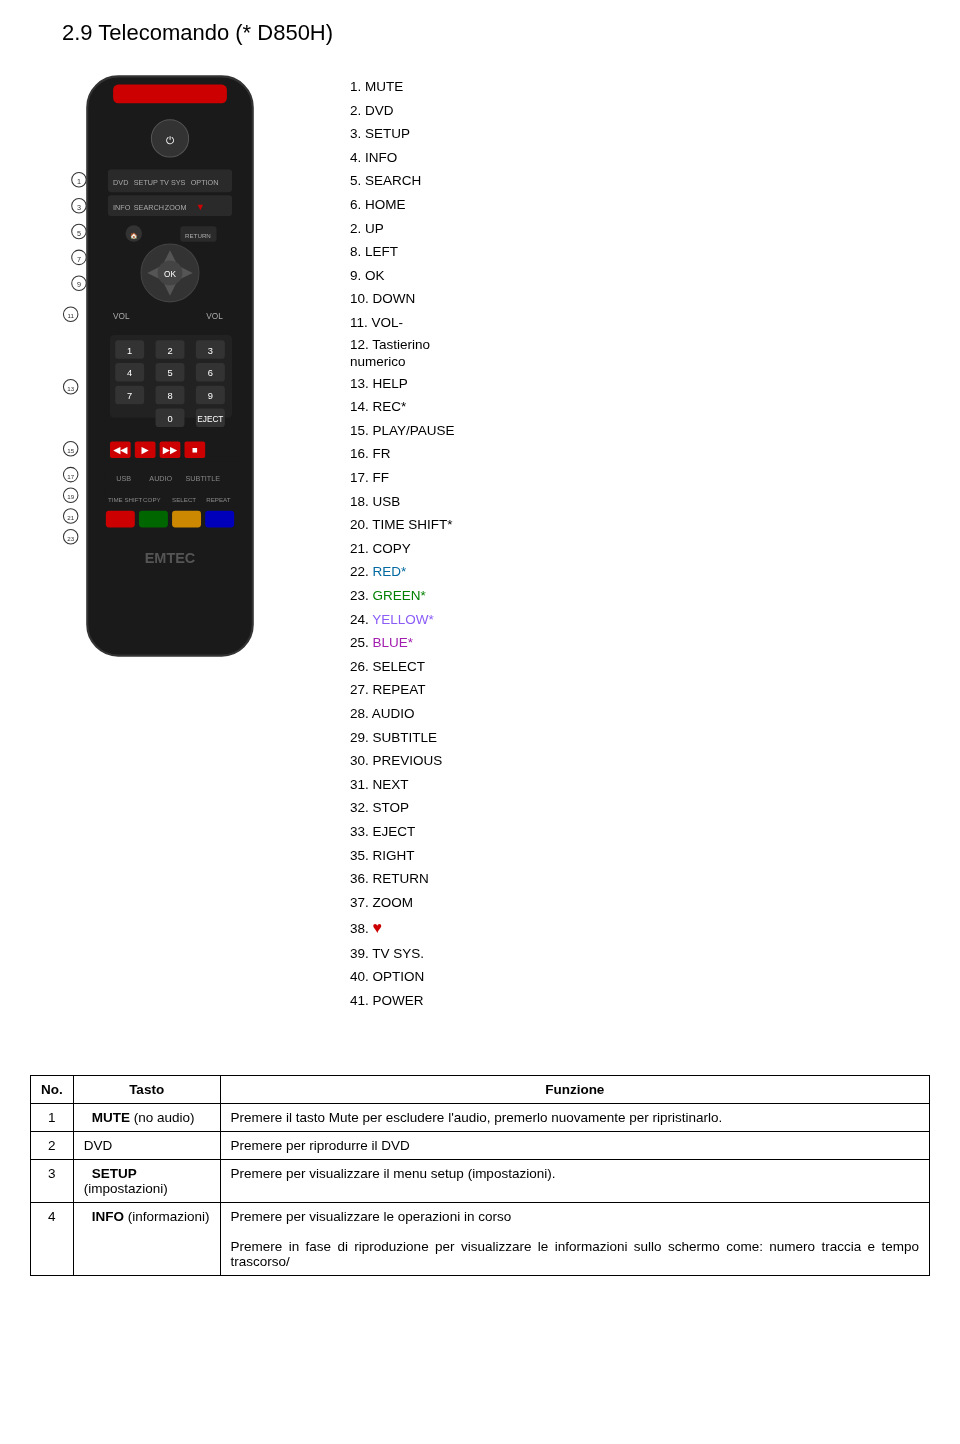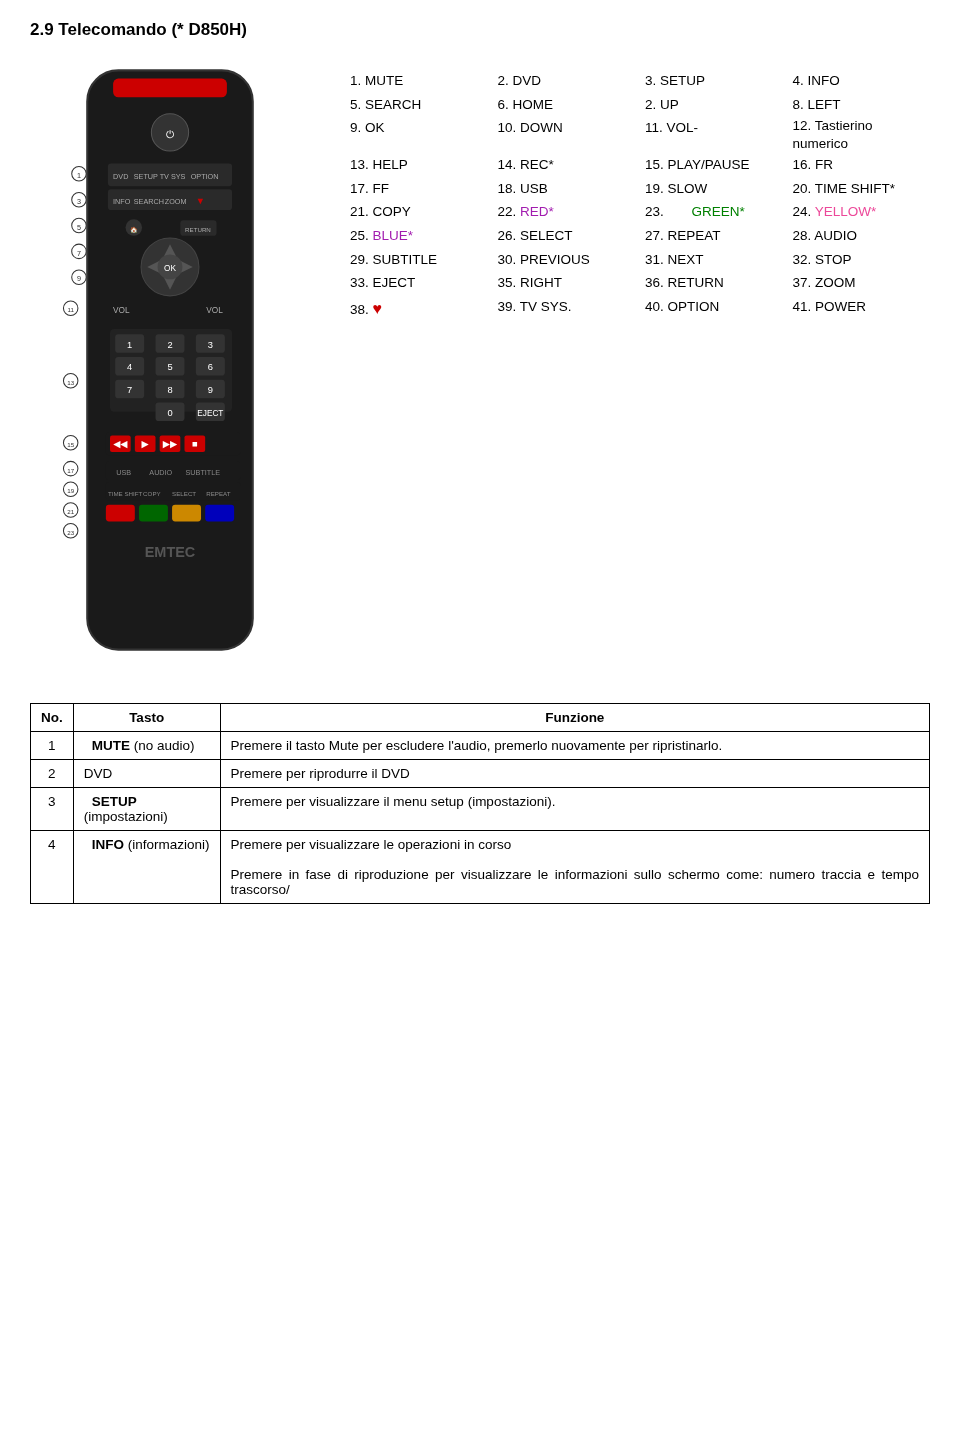--- a/index.html
+++ b/index.html
@@ -6,56 +6,57 @@
     body {
       background: #fff;
       font-family: Arial, sans-serif;
       font-size: 14px;
       color: #000;
       width: 960px;
       min-height: 1444px;
       padding: 20px 30px;
     }
     h1 {
-      font-size: 17px;
-      font-weight: bold;
+      font-size: 22px;
+      font-weight: normal;
       margin-bottom: 20px;
+      margin-left: 32px;
     }
     .main-content {
       display: flex;
       flex-direction: row;
       gap: 20px;
       margin-bottom: 40px;
     }
     .remote-container {
       flex: 0 0 300px;
       display: flex;
       align-items: flex-start;
       justify-content: center;
     }
     .remote-svg-wrapper {
       width: 280px;
     }
     .labels-container {
       flex: 1;
       display: grid;
-      grid-template-columns: 1fr 1fr 1fr 1fr;
+      grid-template-columns: 1fr;
       column-gap: 10px;
       row-gap: 2px;
       align-content: start;
       padding-top: 10px;
     }
     .label-item {
       font-size: 13.5px;
       line-height: 1.6;
       white-space: nowrap;
     }
-    .label-item .green { color: #008000; font-weight: normal; margin-left: 24px; }
-    .label-item .red { color: #a21caf; font-weight: normal; }
-    .label-item .yellow { color: #ec4899; font-weight: normal; }
+    .label-item .green { color: #008000; font-weight: normal; }
+    .label-item .red { color: #0369a1; font-weight: normal; }
+    .label-item .yellow { color: #8b5cf6; font-weight: normal; }
     .label-item .blue { color: #a21caf; font-weight: normal; }
     .heart-icon {
       display: inline-block;
       color: #cc0000;
       font-size: 16px;
     }
     .tastierino-block {
       grid-column: span 1;
       line-height: 1.3;
     }
@@ -240,21 +241,20 @@
     <div class="label-item">9. OK</div>
     <div class="label-item">10. DOWN</div>
     <div class="label-item">11. VOL-</div>
     <div class="label-item tastierino-block">12. Tastierino<br>numerico</div>
     <div class="label-item">13. HELP</div>
     <div class="label-item">14. REC*</div>
     <div class="label-item">15. PLAY/PAUSE</div>
     <div class="label-item">16. FR</div>
     <div class="label-item">17. FF</div>
     <div class="label-item">18. USB</div>
-    <div class="label-item">19. SLOW</div>
     <div class="label-item">20. TIME SHIFT*</div>
     <div class="label-item">21. COPY</div>
     <div class="label-item">22. <span class="red">RED*</span></div>
     <div class="label-item">23. <span class="green">GREEN*</span></div>
     <div class="label-item">24. <span class="yellow">YELLOW*</span></div>
     <div class="label-item">25. <span class="blue">BLUE*</span></div>
     <div class="label-item">26. SELECT</div>
     <div class="label-item">27. REPEAT</div>
     <div class="label-item">28. AUDIO</div>
     <div class="label-item">29. SUBTITLE</div>

